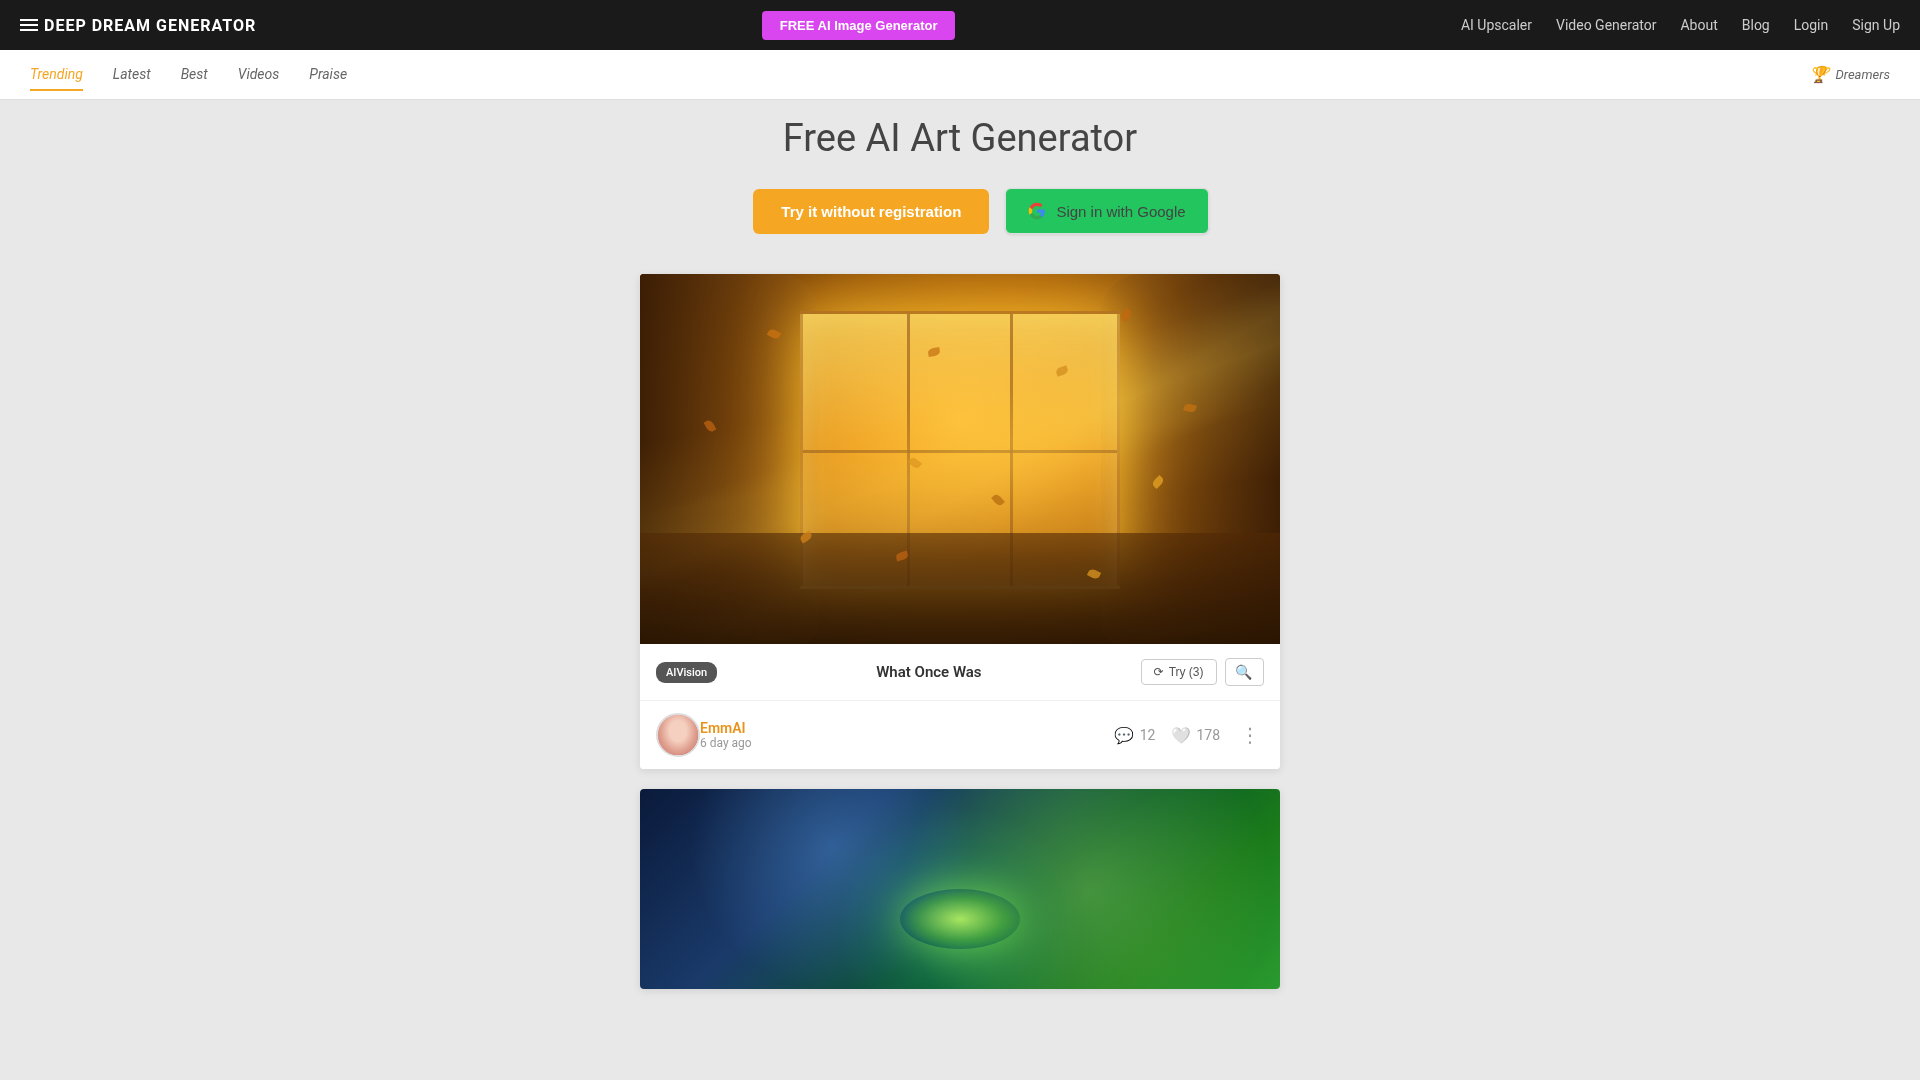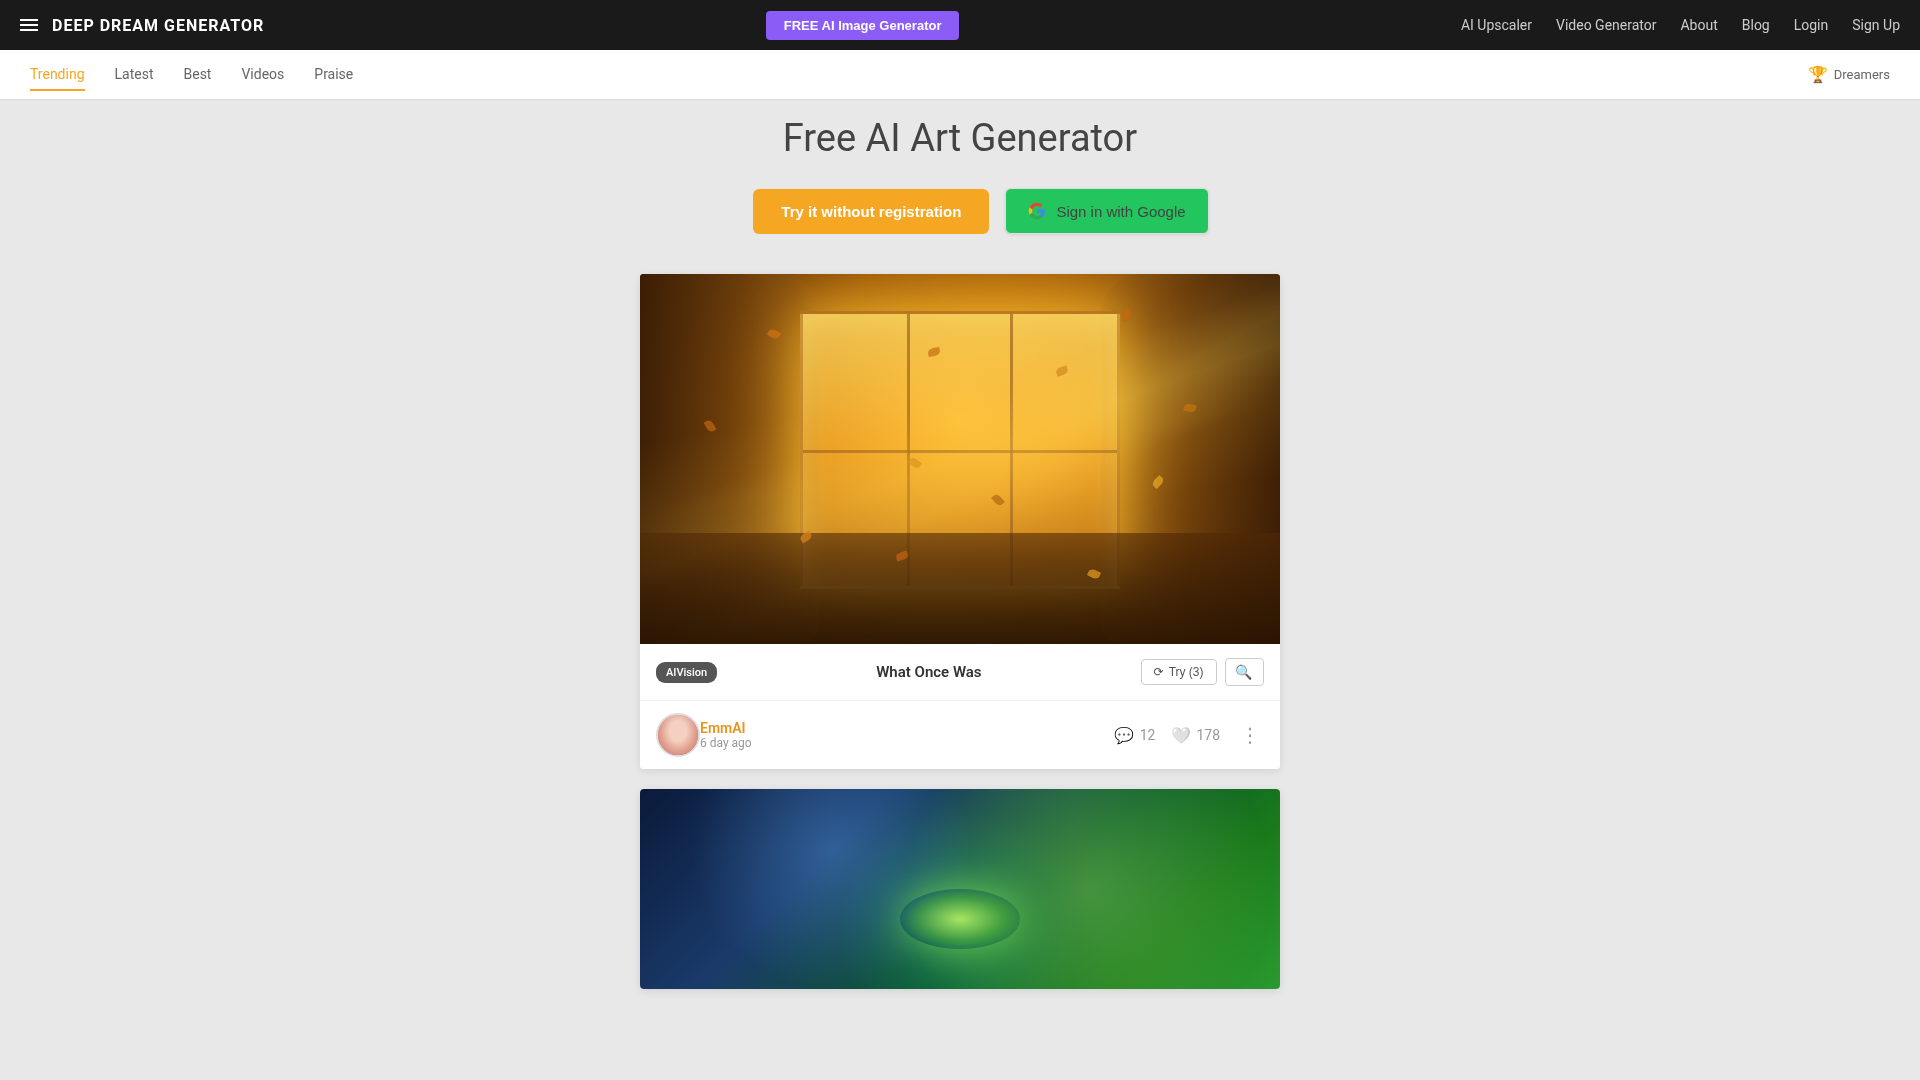--- a/index.html
+++ b/index.html
@@ -10,21 +10,21 @@
       background: #1a1a1a;
       height: 50px;
       display: flex;
       align-items: center;
       padding: 0 20px;
       gap: 20px;
     }
     .navbar-brand {
       display: flex;
       align-items: center;
-      gap: 14px;
+      gap: 6px;
       color: white;
       font-weight: 700;
       font-size: 16px;
       letter-spacing: 1px;
       text-transform: uppercase;
       flex: none;
     }
     .hamburger-icon {
       display: flex;
       flex-direction: column;
@@ -36,21 +36,21 @@
       height: 2px;
       background: white;
       display: block;
     }
     .navbar-center {
       flex: 1;
       display: flex;
       justify-content: center;
     }
     .free-ai-btn {
-      background: #8b5cf6;
+      background: #d946ef;
       color: white;
       border: none;
       padding: 7px 18px;
       border-radius: 4px;
       font-size: 13px;
       font-weight: 600;
       cursor: pointer;
     }
     .navbar-links {
       display: flex;
@@ -67,20 +67,21 @@
 
     
     .subnav {
       background: white;
       border-bottom: 1px solid #ddd;
       height: 50px;
       display: flex;
       align-items: center;
       padding: 8px 30px;
       justify-content: space-between;
+      font-style: italic;
     }
     .subnav-tabs {
       display: flex;
       gap: 30px;
       align-items: center;
       height: 100%;
     }
     .subnav-tab {
       font-size: 14px;
       color: #666;

